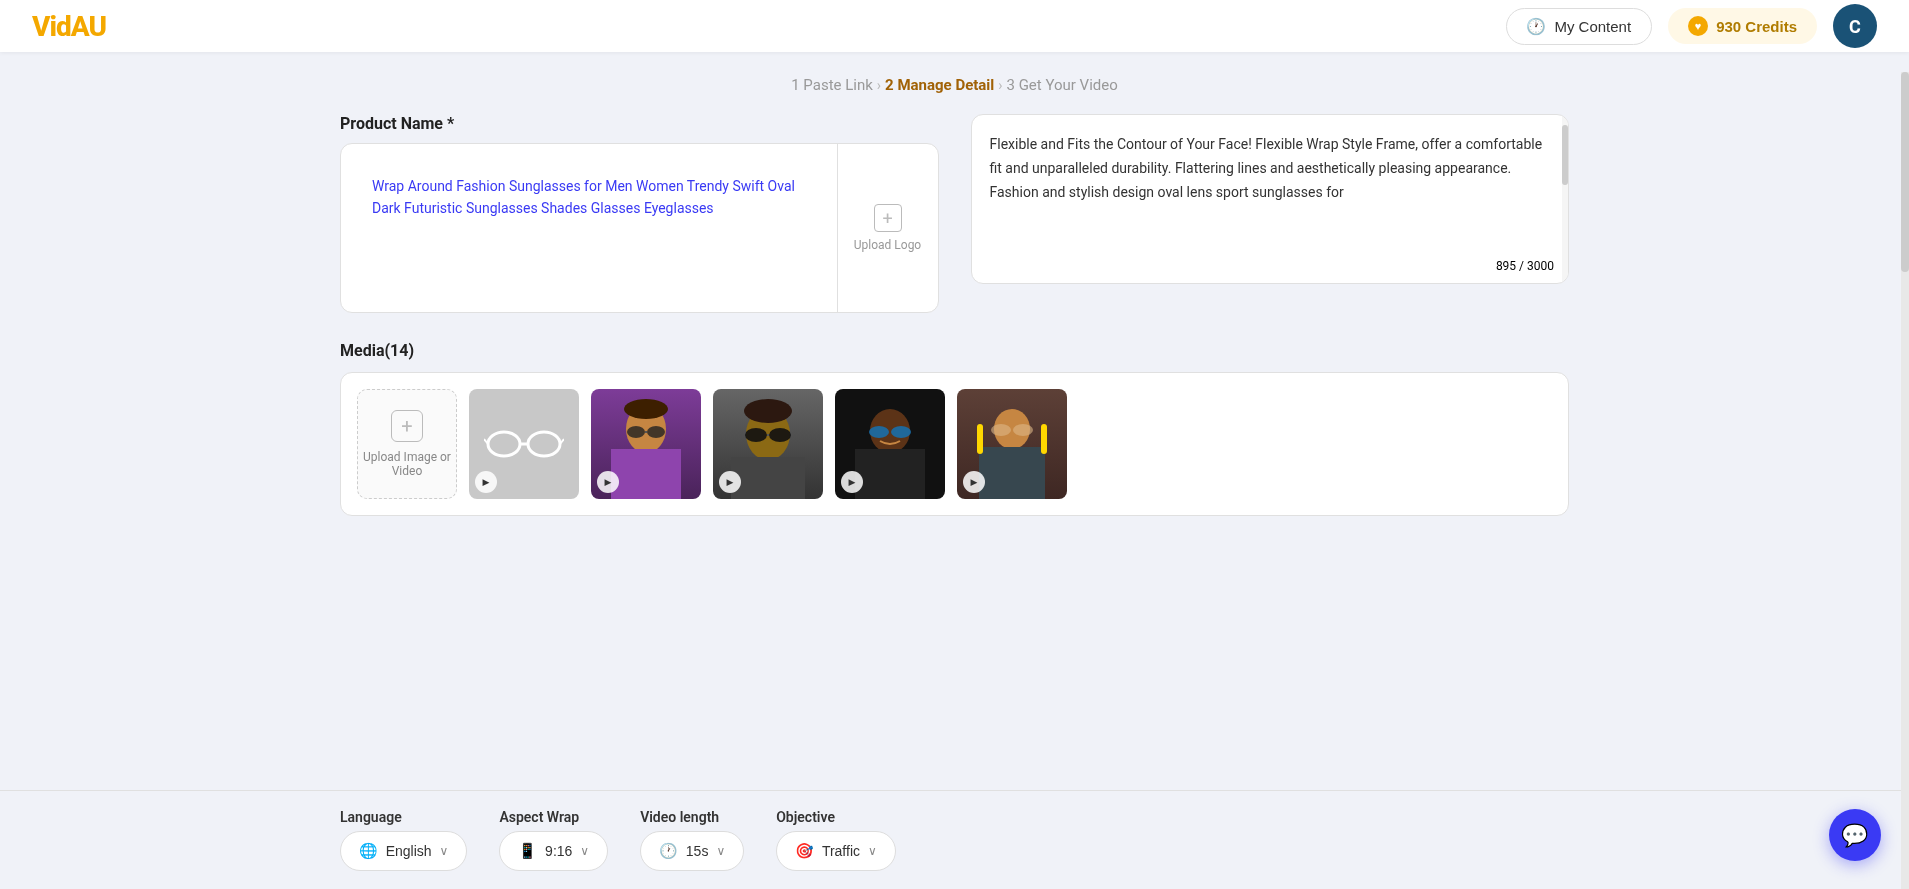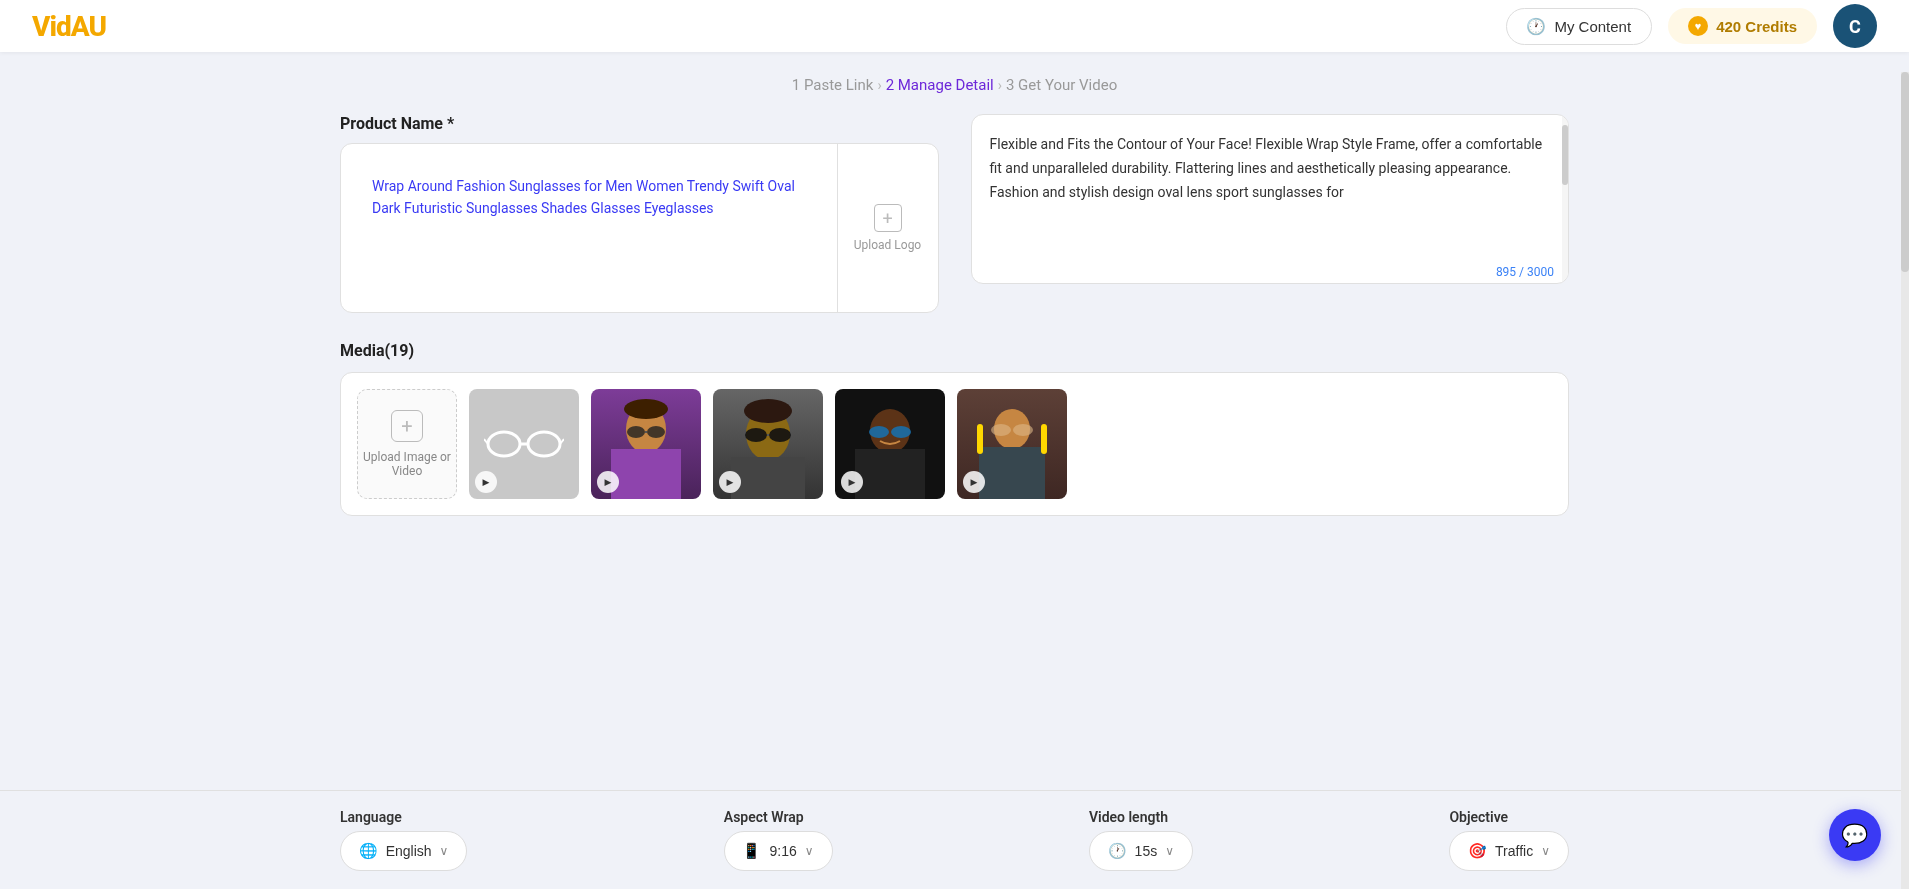--- a/index.html
+++ b/index.html
@@ -94,21 +94,21 @@
       padding: 24px 0 20px;
       background: #f0f2f8;
     }
     .step {
       display: flex;
       align-items: center;
       gap: 8px;
       font-size: 15px;
     }
     .step.inactive { color: #999; }
-    .step.active { color: #6d28d9; font-weight: 400; }
+    .step.active { color: #a16207; font-weight: 700; }
     .step-arrow { color: #bbb; font-size: 14px; }
 
     
     .main {
       padding: 0 340px 100px;
       background: #f0f2f8;
     }
 
     
     .form-row {
@@ -180,24 +180,24 @@
       position: relative;
       overflow: hidden;
     }
     .desc-text {
       font-size: 14px;
       color: #333;
       line-height: 1.7;
     }
     .char-count {
       position: absolute;
-      bottom: 4px;
+      bottom: 10px;
       right: 14px;
       font-size: 12px;
-      color: #3b82f6;
+      color: #000000;
     }
 
     
     .scroll-track {
       position: absolute;
       right: 0;
       top: 0;
       width: 6px;
       height: 100%;
       background: #f5f5f5;
@@ -293,21 +293,20 @@
       position: fixed;
       bottom: 0;
       left: 0;
       right: 0;
       background: #f0f2f8;
       padding: 18px 340px;
       display: flex;
       align-items: center;
       gap: 32px;
       border-top: 1px solid #e0e0e0;
-      justify-content: space-between;
     }
     .bottom-field {
       display: flex;
       flex-direction: column;
       gap: 6px;
     }
     .bottom-field-label {
       font-size: 14px;
       font-weight: 600;
       color: #333;
@@ -387,21 +386,21 @@
   <div class="logo">
     <span>Vid</span><span style="color:#f4a800">AU</span>
   </div>
   <div class="header-right">
     <button class="my-content-btn">
       <span style="font-size:16px;">🕐</span>
       <span>My Content</span>
     </button>
     <button class="credits-btn">
       <span class="credits-icon">♥</span>
-      <span>420 Credits</span>
+      <span>930 Credits</span>
     </button>
     <div class="avatar">
       <span>C</span>
     </div>
   </div>
 </div>
 
 <div class="stepper">
   <div class="step inactive">
     <span>1 Paste Link</span>
@@ -439,21 +438,21 @@
 Fashion and stylish design oval lens sport sunglasses for</div>
         <div class="char-count">895 / 3000</div>
         <div class="scroll-track">
           <div class="scroll-thumb"></div>
         </div>
       </div>
     </div>
   </div>
 
   <div class="media-section">
-    <div class="media-label">Media(19)</div>
+    <div class="media-label">Media(14)</div>
     <div class="media-container">
 
       <div class="upload-media-btn">
         <div class="plus-icon-large">+</div>
         <span style="white-space:pre-line;">Upload Image or
 Video</span>
       </div>
 
       <div class="media-thumb thumb-1" style="background:#c8c8c8; display:flex; align-items:center; justify-content:center;">
         <svg width="80" height="35" viewBox="0 0 80 35">

